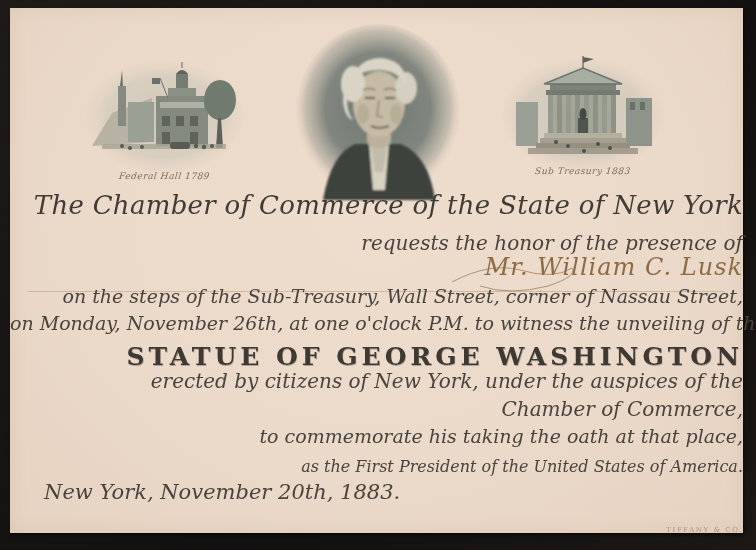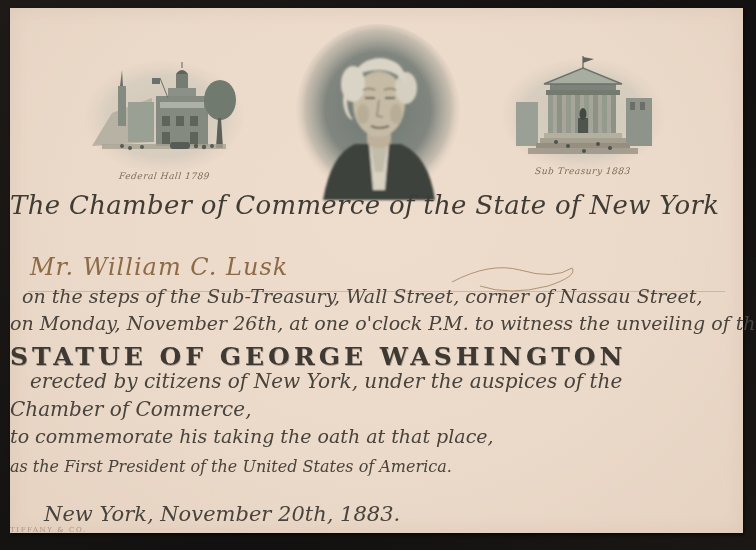--- a/index.html
+++ b/index.html
@@ -17,21 +17,21 @@
     background:radial-gradient(ellipse at 50% 40%, #eedccc 0%, #ebd9c9 55%, #e6d3c2 100%);
     box-shadow: inset 0 0 18px rgba(150,115,90,.12), 1px 2px 3px rgba(0,0,0,.55);
   }
   .vignette{position:absolute;}
   .vignette-caption{
     position:absolute;width:100%;text-align:center;
     font-style:italic;font-size:9px;color:#7e6c57;letter-spacing:.5px;
     transform:skewX(-6deg);
   }
   .script{
-    position:absolute;left:0;right:0;text-align:left;
+    position:absolute;left:0;right:0;text-align:right;
     font-style:italic;color:#48443d;white-space:nowrap;
   }
   .line-title{top:182px;font-size:26px;color:#3f3b35;letter-spacing:.3px;}
   .line-requests{top:223px;font-size:20px;}
   .line-name{
     top:245px;font-size:24px;color:#8d6b46;
     font-style:italic;letter-spacing:1px;padding-left:20px;
   }
   .name-rule{
     position:absolute;top:283px;left:18px;right:18px;height:1px;
@@ -43,21 +43,21 @@
     top:334px;font-size:25px;font-style:normal;font-weight:bold;
     letter-spacing:4px;color:#3e3a33;
     text-shadow:.6px .6px 0 rgba(62,58,51,.35);
   }
   .line-erected{top:361px;font-size:20px;padding-left:20px;}
   .line-chamber{top:389px;font-size:20px;}
   .line-commemorate{top:417px;font-size:19px;}
   .line-oathdate{top:441px;font-size:21px;}
   .line-president{top:449px;font-size:16px;}
   .line-dateline{
-    top:494px;left:34px;right:auto;text-align:center;font-size:21px;
+    top:472px;left:34px;right:auto;text-align:center;font-size:21px;
   }
   .line-printer{
     top:518px;font-size:7px;font-style:normal;
     letter-spacing:1.6px;color:rgba(125,102,84,.55);
   }
   .flourish{position:absolute;top:252px;left:440px;}
 </style>
 </head>
 <body>
 
@@ -219,20 +219,21 @@
           <circle cx="100" cy="88" r="2" fill="#4c524c"></circle>
           <circle cx="112" cy="92" r="2" fill="#4c524c"></circle>
           <circle cx="86" cy="95" r="2" fill="#4c524c"></circle>
         </g>
       </svg>
       <div class="vignette-caption" style="top:110px;">Sub Treasury 1883</div>
     </div>
 
     <div class="script line-title">The Chamber of Commerce of the State of New York</div>
 
+    <div class="script line-requests">requests the honor of the presence of</div>
 
     <div class="script line-name">Mr. William C. Lusk</div>
 
     <svg class="flourish" width="130" height="34" viewBox="0 0 130 34">
       <path d="M2 22 Q40 2 70 10 Q104 20 122 8 Q128 16 98 26 Q60 36 30 26" fill="none" stroke="#8d6b46" stroke-width="1" opacity=".65"></path>
     </svg>
 
     <div class="name-rule"></div>
 
     <div class="script line-location">on the steps of the Sub-Treasury, Wall Street, corner of Nassau Street,</div>

